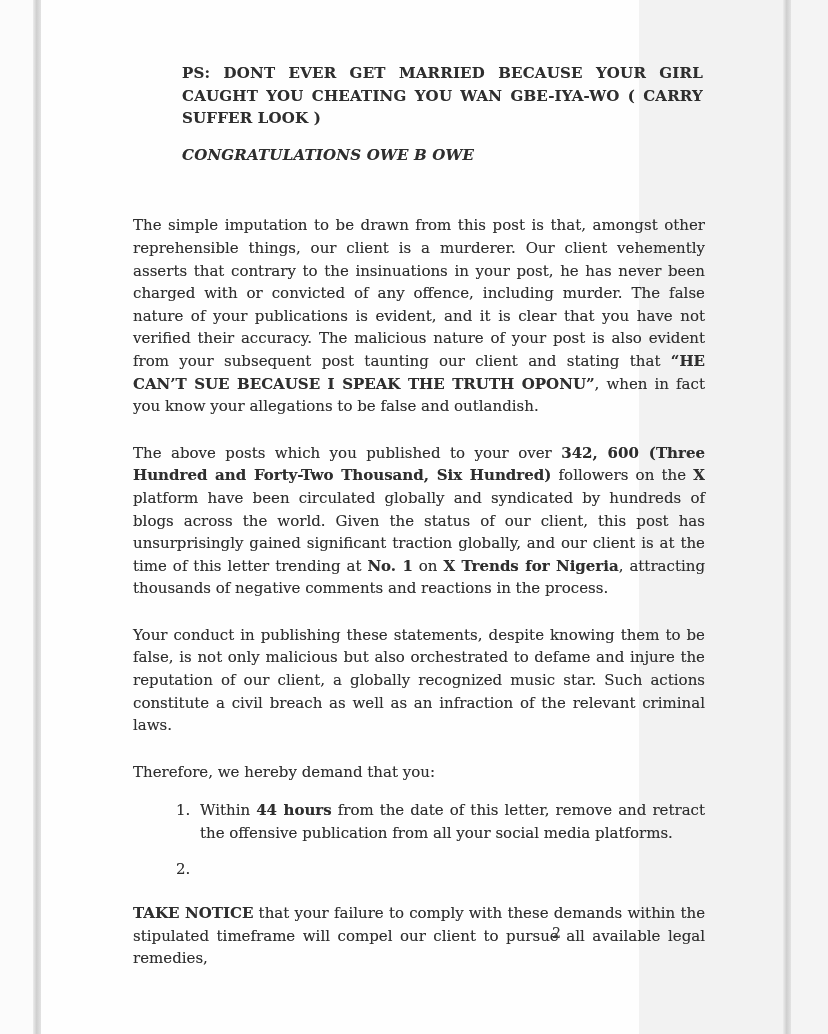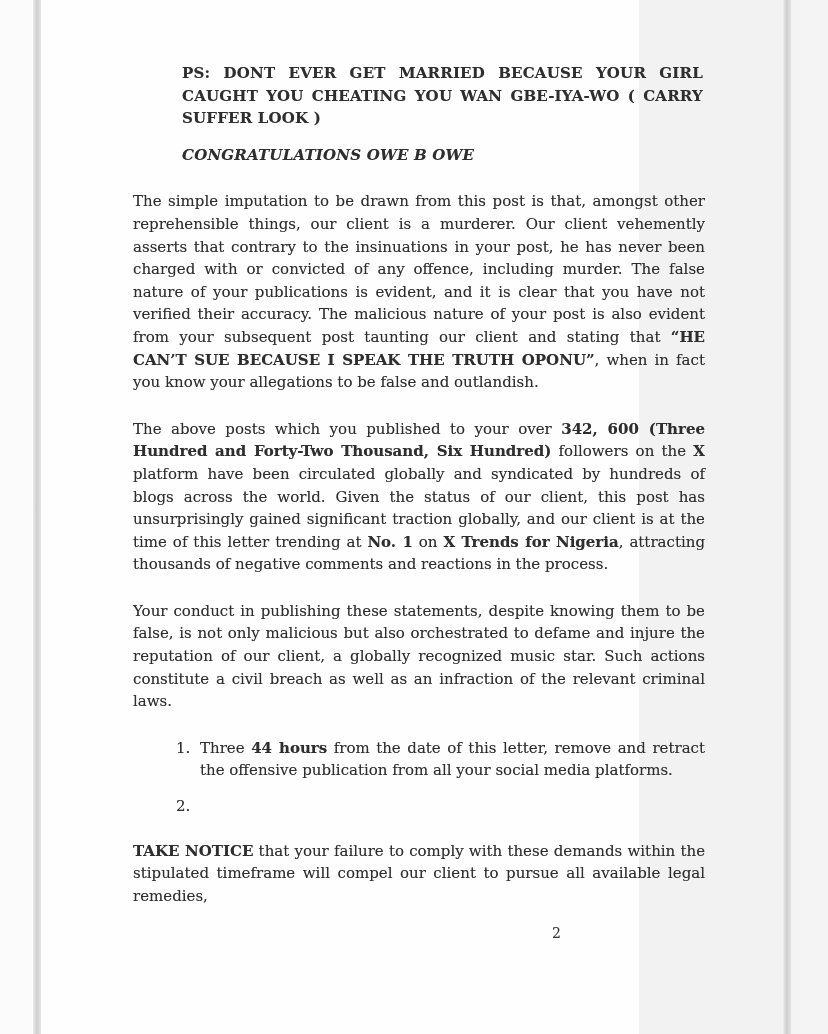--- a/index.html
+++ b/index.html
@@ -37,21 +37,21 @@
   }
   .ps-block {
     margin-left: 49px; width: 521px;
     font-weight: bold;
     letter-spacing: 0.2px;
   }
   .ps-headline { text-align: justify; margin: 0 0 14px 0; }
   .ps-congrats { margin: 0 0 19px 0; font-style: italic; }
   .ps-signoff  { margin: 0; }
   .para { margin: 0 0 24px 0; }
-  .para.first { margin-top: 24px; }
+  .para.first { margin-top: 48px; }
   .b, .bold { font-weight: bold; }
   .demand-intro { margin: 0 0 16px 0; }
   .demand-list { margin: 0 0 2px 0; }
   .demand-item {
     display: flex;
     margin: 0 0 13px 0;
   }
   .demand-number {
     flex: 0 0 24px;
     margin-left: 43px;
@@ -82,25 +82,26 @@
       <p class="ps-headline">PS: DONT EVER GET MARRIED BECAUSE YOUR GIRL CAUGHT YOU CHEATING YOU WAN GBE-IYA-WO ( CARRY SUFFER LOOK )</p>
       <p class="ps-congrats">CONGRATULATIONS OWE B OWE</p>
     </div>
 
     <p class="para first"><span>The simple imputation to be drawn from this post is that, amongst other reprehensible things, our client is a murderer. Our client vehemently asserts that contrary to the insinuations in your post, he has never been charged with or convicted of any offence, including murder. The false nature of your publications is evident, and it is clear that you have not verified their accuracy. The malicious nature of your post is also evident from your subsequent post taunting our client and stating that </span><span class="b">“HE CAN’T SUE BECAUSE I SPEAK THE TRUTH OPONU”</span><span>, when in fact you know your allegations to be false and outlandish.</span></p>
 
     <p class="para"><span>The above posts which you published to your over </span><span class="b">342, 600 (Three Hundred and Forty-Two Thousand, Six Hundred)</span><span> followers on the </span><span class="b">X</span><span> platform have been circulated globally and syndicated by hundreds of blogs across the world. Given the status of our client, this post has unsurprisingly gained significant traction globally, and our client is at the time of this letter trending at </span><span class="b">No. 1</span><span> on </span><span class="b">X Trends for Nigeria</span><span>, attracting thousands of negative comments and reactions in the process.</span></p>
 
     <p class="para"><span>Your conduct in publishing these statements, despite knowing them to be false, is not only malicious but also orchestrated to defame and injure the reputation of our client, a globally recognized music star. Such actions constitute a civil breach as well as an infraction of the relevant criminal laws.</span></p>
 
+    <p class="demand-intro">Therefore, we hereby demand that you:</p>
 
     <div class="demand-list">
       <div class="demand-item">
         <span class="demand-number">1.</span>
-        <span class="demand-text"><span>Three </span><span class="b">44 hours</span><span> from the date of this letter, remove and retract the offensive publication from all your social media platforms.</span></span>
+        <span class="demand-text"><span>Within </span><span class="b">44 hours</span><span> from the date of this letter, remove and retract the offensive publication from all your social media platforms.</span></span>
       </div>
       <div class="demand-item">
         <span class="demand-number">2.</span>
       </div>
     </div>
 
     <p class="take-notice"><span class="b">TAKE NOTICE</span><span> that your failure to comply with these demands within the stipulated timeframe will compel our client to pursue all available legal remedies,</span></p>
 
   </div>
 

